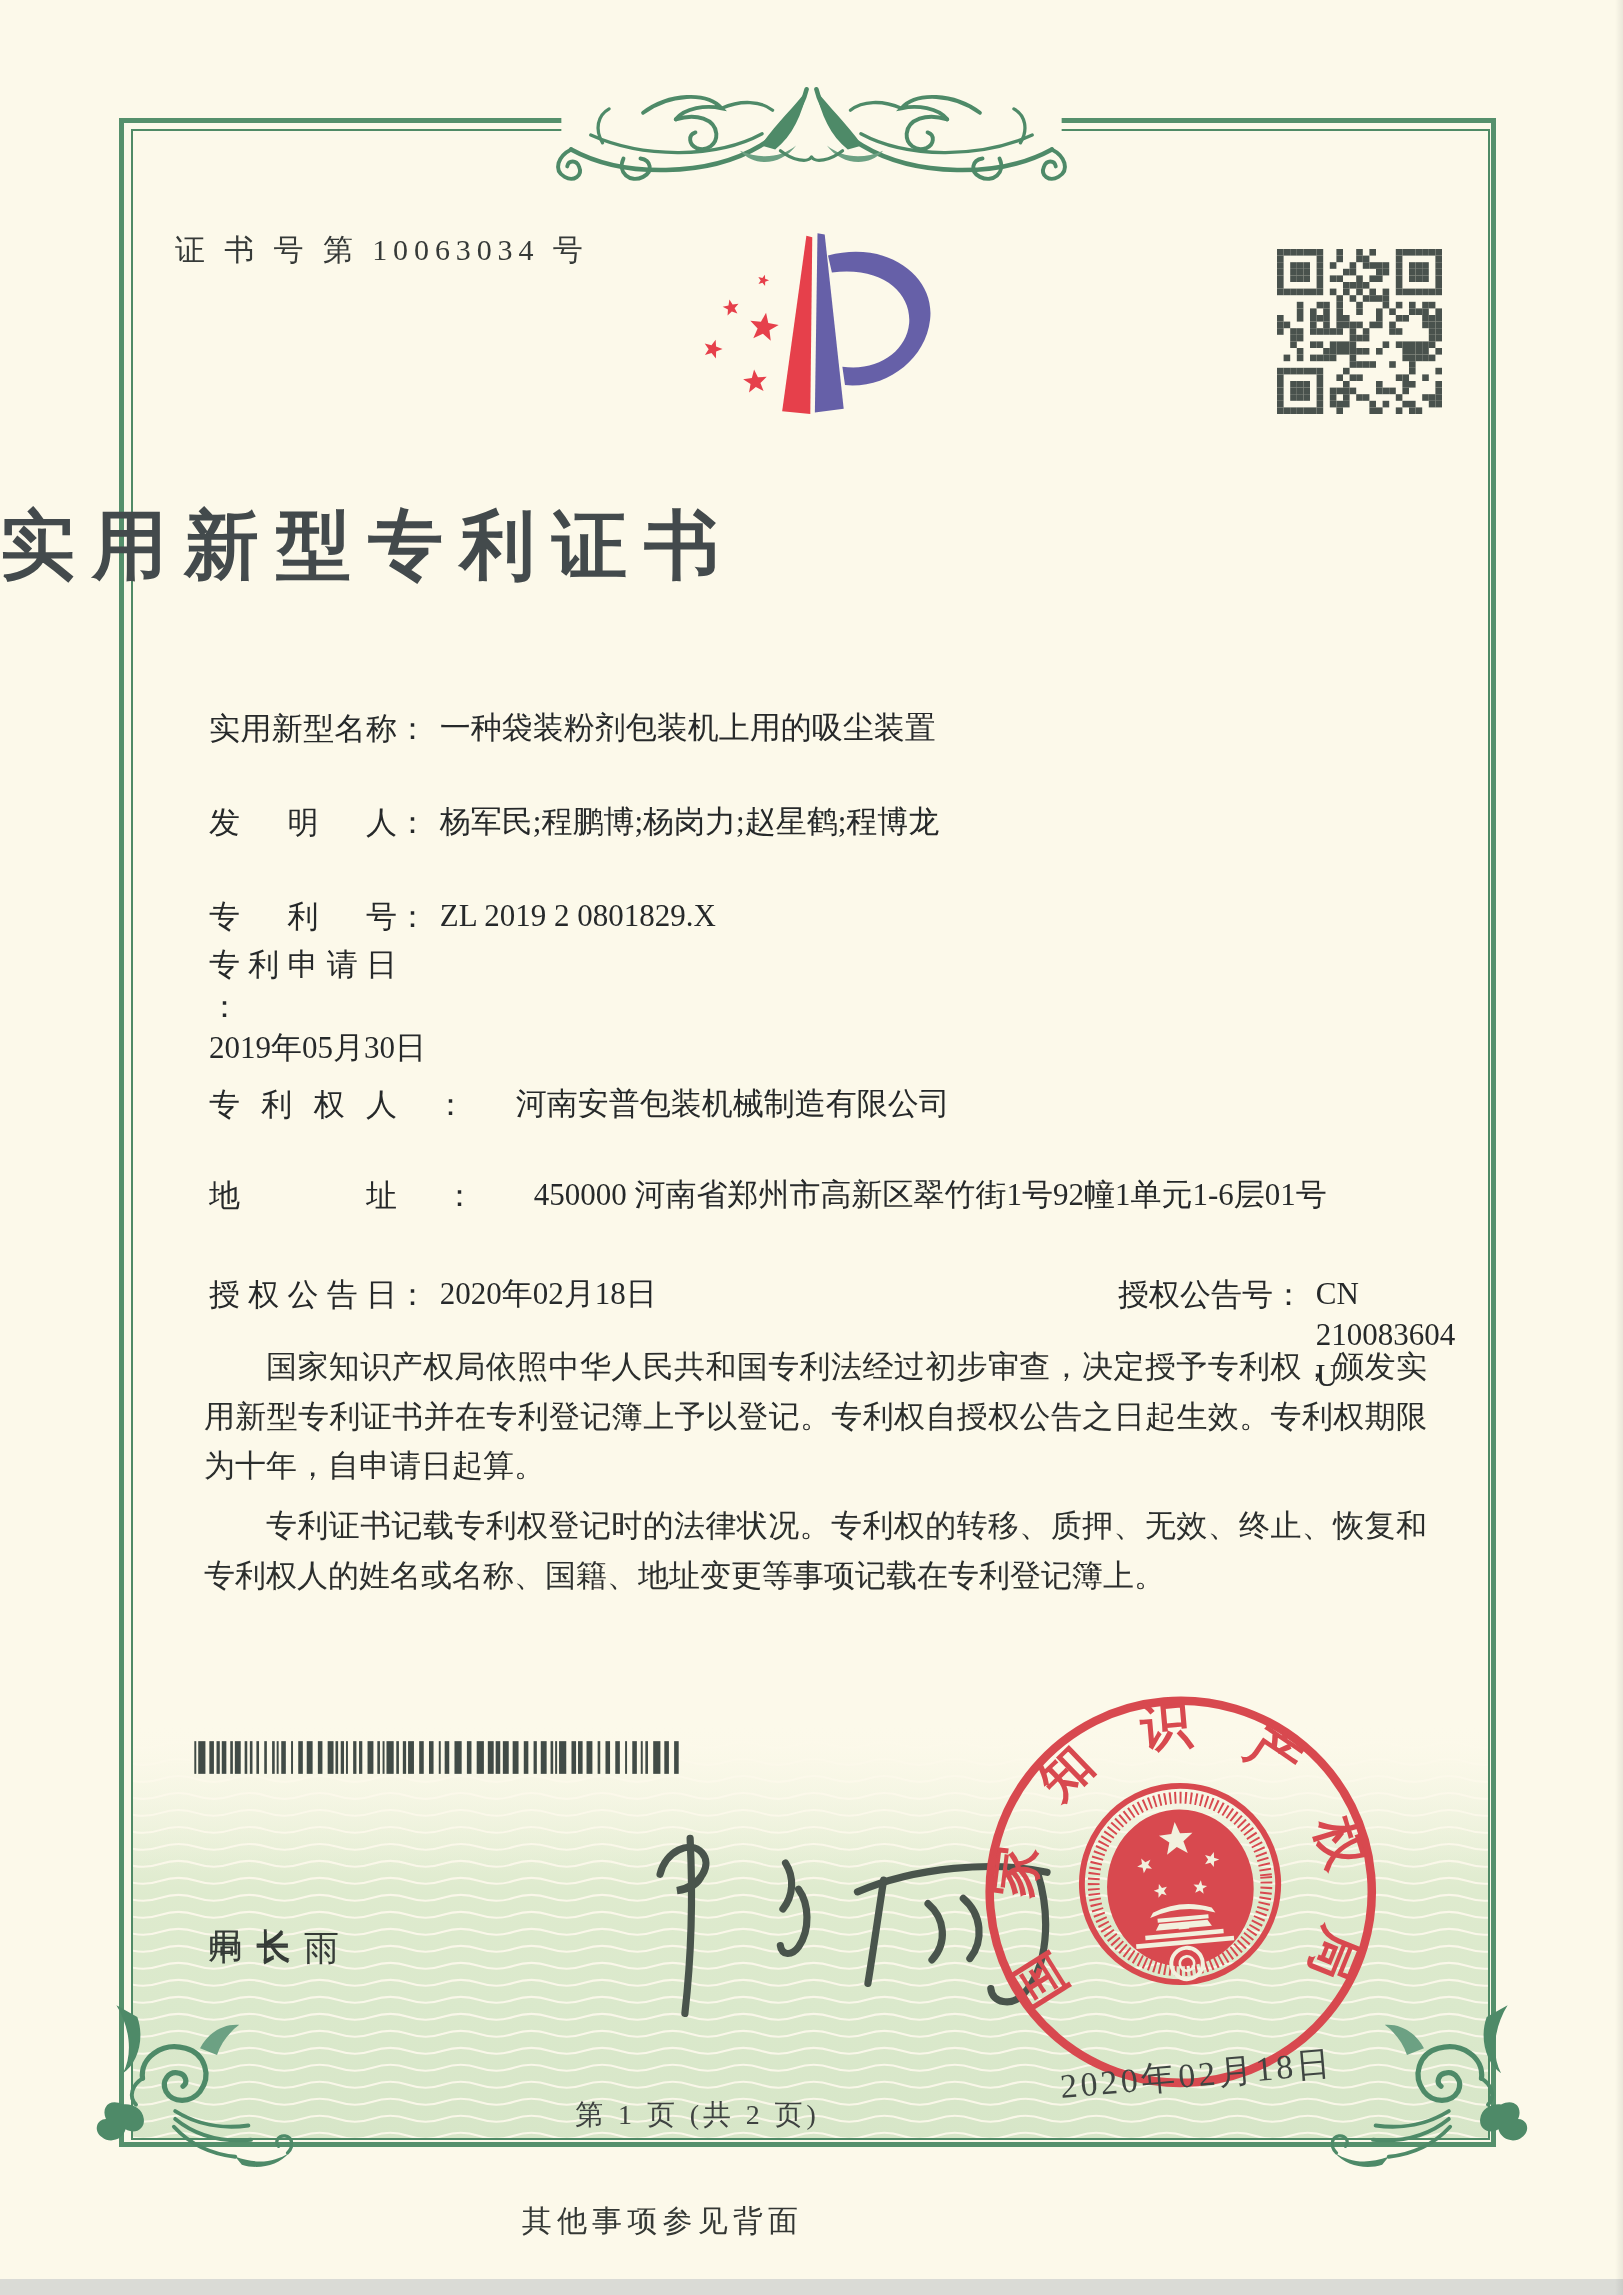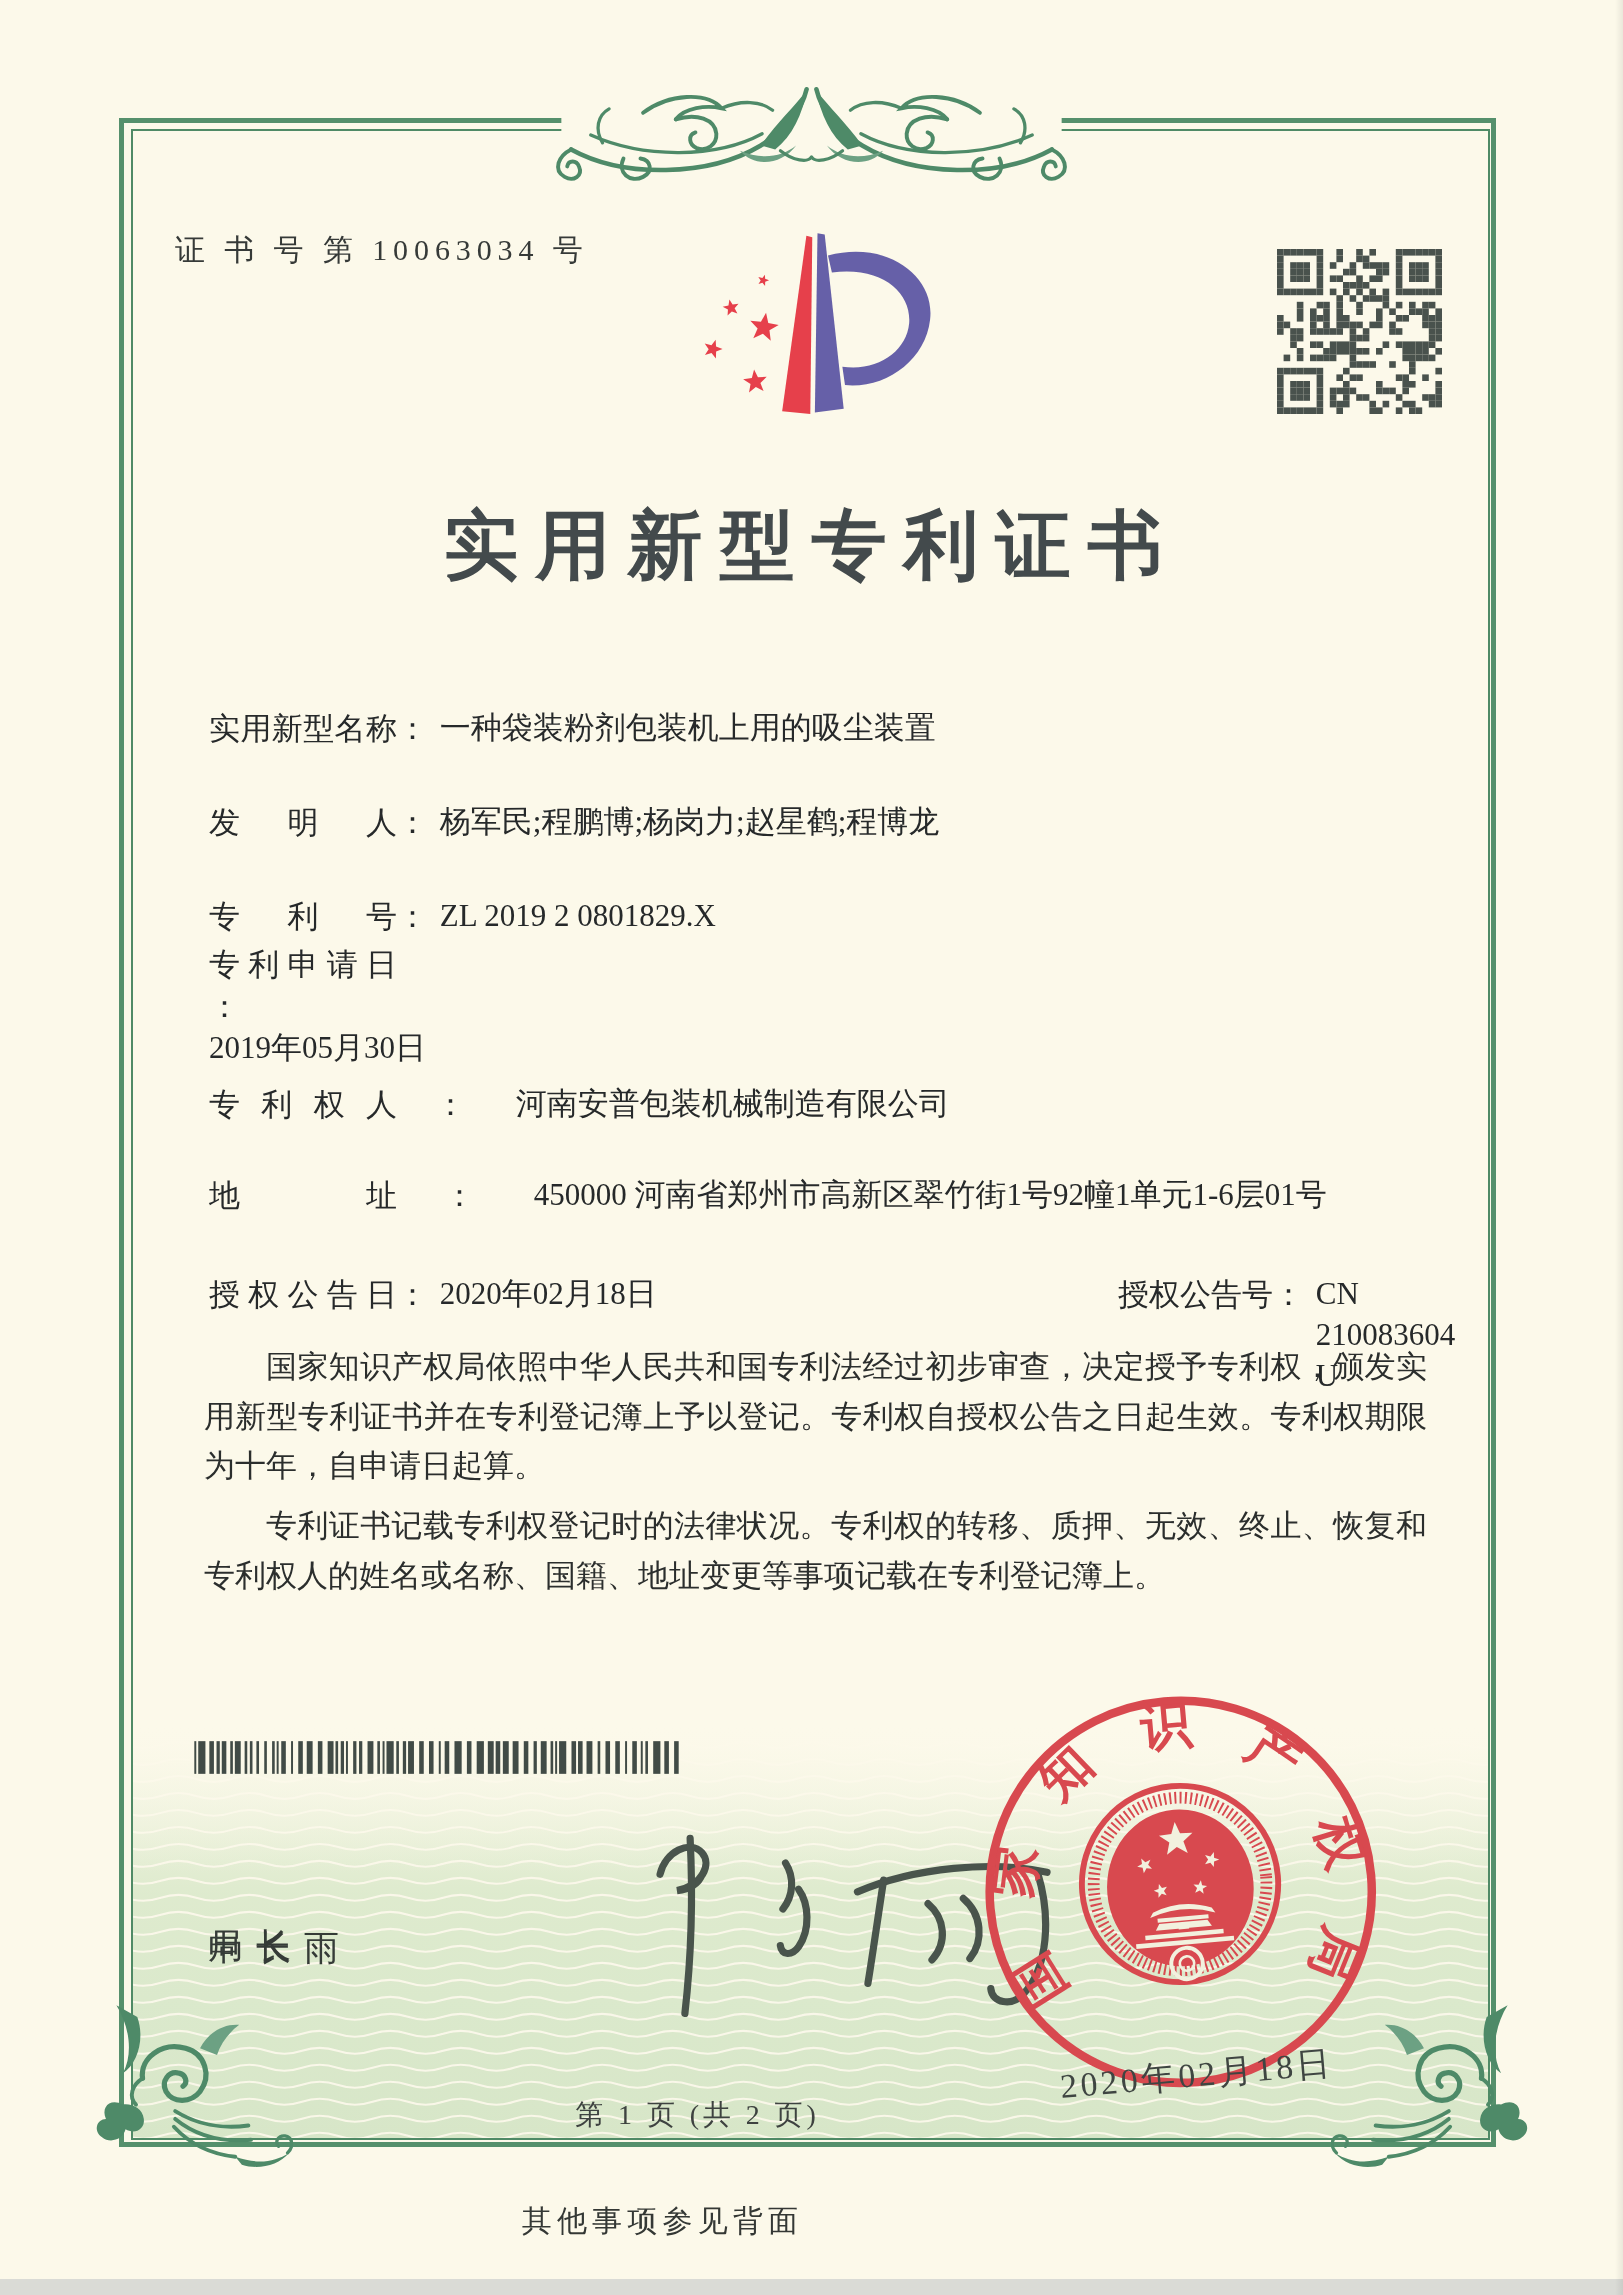--- a/index.html
+++ b/index.html
@@ -14,21 +14,21 @@
   .wave-zone{position:absolute;left:133px;top:1724px;width:1355px;height:415px;
     background:linear-gradient(180deg,rgba(220,234,205,0) 0px,rgba(220,234,205,.45) 72px,rgba(219,233,203,.9) 170px,#dbe9cc 275px,#d7e6c8 415px);}
   .wave-zone svg{position:absolute;left:0;top:0;}
   .wave-fade{position:absolute;left:0;top:0;right:0;height:150px;
     background:linear-gradient(180deg,#fcf9ea 0%,rgba(252,249,234,0) 100%);}
 
   
   .cert-no{position:absolute;left:175px;top:230px;font-size:30px;letter-spacing:5.9px;color:#363a38;}
   .logo{position:absolute;left:680px;top:228px;width:275px;height:216px;}
   .qr{position:absolute;left:1277px;top:249px;width:165px;height:165px;}
-  .title{position:absolute;left:0;right:0;top:496px;text-align:center;font-size:75px;font-weight:600;
+  .title{position:absolute;left:0;right:0;top:496px;font-size:75px;font-weight:600;
     letter-spacing:17px;color:#434a4c;}
 
   
   .f-row{position:absolute;left:209px;display:flex;align-items:flex-start;font-size:31px;color:#26292a;}
   .lab{display:inline-block;width:188px;text-align:justify;text-align-last:justify;white-space:nowrap;}
   .colon{display:inline-block;margin-right:11.8px;}
   .f-value{display:inline-block;max-width:795px;line-height:1.32;}
   .grant2{position:absolute;left:909px;top:0;display:flex;}
   .grant2 .lab{width:160px;}
 

